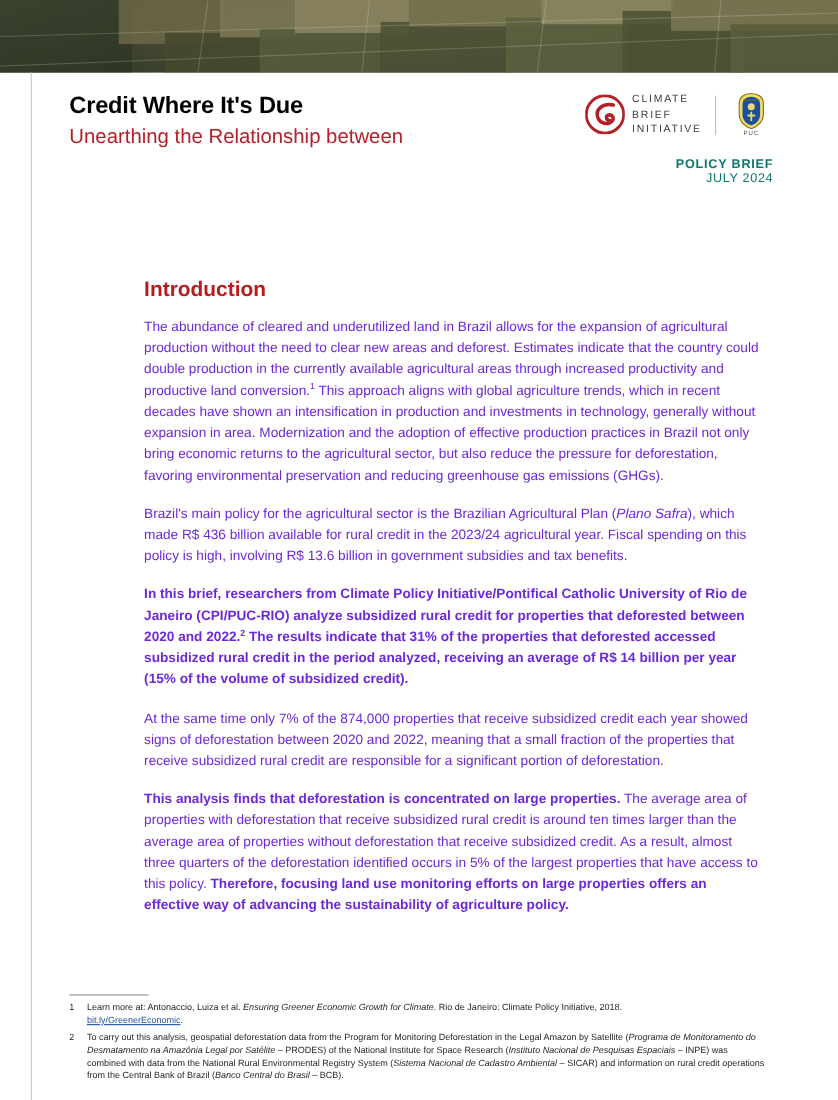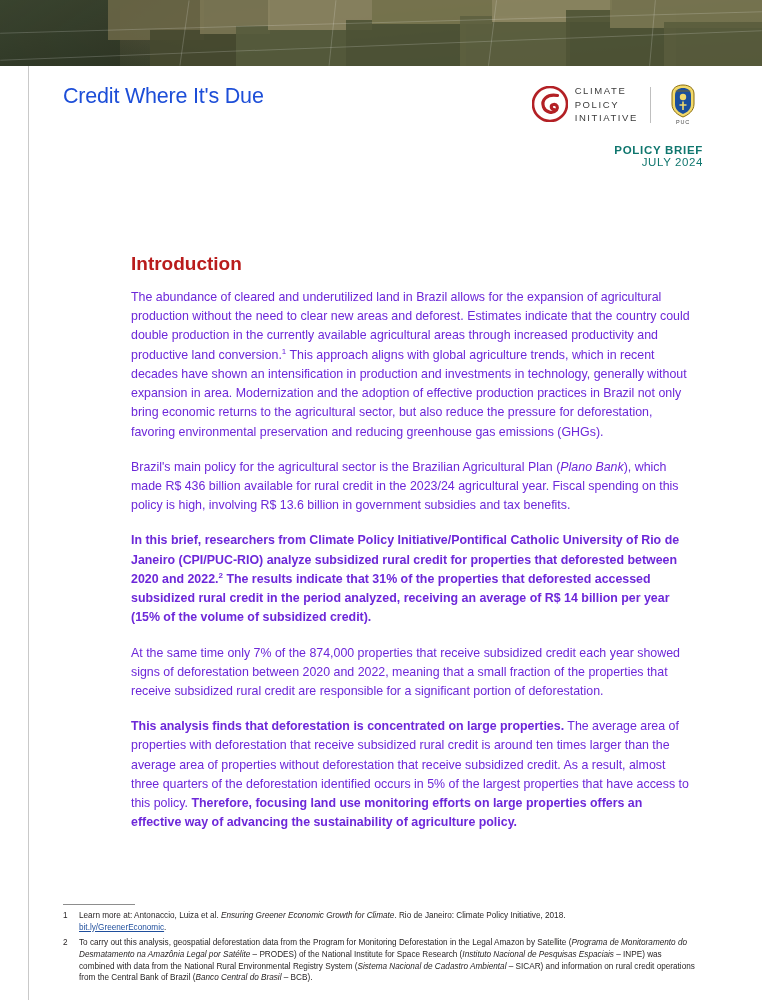--- a/index.html
+++ b/index.html
@@ -58,22 +58,22 @@
   
   .header {
     position: absolute;
     left: 63px;
     top: 84px;
     width: 640px;
     height: 110px;
   }
   .title-main {
     font-size: 21.5px;
-    font-weight: normal;
-    color: #1d4ed8;
+    font-weight: bold;
+    color: #000000;
     letter-spacing: -0.2px;
     line-height: 1.12;
     margin: 0;
   }
   .title-sub {
     font-size: 18.5px;
     font-weight: normal;
     color: #b32025;
     line-height: 1.34;
     margin: 4px 0 0 0;
@@ -233,34 +233,34 @@
     <div class="hero-line" style="left:332px;top:0px;width:1px;height:66px;transform:rotate(6deg);"></div>
     <div class="hero-line" style="left:492px;top:0px;width:1px;height:66px;transform:rotate(7deg);"></div>
     <div class="hero-line" style="left:652px;top:0px;width:1px;height:66px;transform:rotate(5deg);"></div>
   </div>
 
   <div class="left-rule"></div>
 
   <div class="header">
     <h1 class="title-main">Credit Where It's Due</h1>
     <div class="title-sub">
-      <br>
+      <span>Unearthing the Relationship between</span><br>
     </div>
 
     <div class="logos">
       <div class="cpi-logo">
         <div class="cpi-mark">
           <svg width="36" height="36" viewBox="0 0 36 36">
             <circle cx="18" cy="18" r="17" fill="none" stroke="#b32025" stroke-width="2.6"></circle>
             <path d="M25.5 9.5 C15 7.5, 9 14, 11.5 21 C13.5 26.5, 21 28, 24.5 24 C26.5 21.5, 25 18, 21.5 18.5 C18.5 19, 18.5 23, 22 23.5" fill="none" stroke="#b32025" stroke-width="3.2" stroke-linecap="round"></path>
           </svg>
         </div>
         <div class="cpi-words">
           <div>CLIMATE</div>
-          <div>POLICY</div>
+          <div>BRIEF</div>
           <div>INITIATIVE</div>
         </div>
       </div>
       <div class="divider-v"></div>
       <div class="puc-logo">
         <div class="puc-crest">
           <svg width="28" height="34" viewBox="0 0 28 34">
             <path d="M14 1 C20 1, 25 4, 25 10 L25 20 C25 27, 19 31, 14 33 C9 31, 3 27, 3 20 L3 10 C3 4, 8 1, 14 1 Z" fill="#f2d96b" stroke="#8a6d10" stroke-width="1"></path>
             <path d="M14 4 C18.5 4, 22 6.5, 22 11 L22 20 C22 25.5, 18 28.5, 14 30 C10 28.5, 6 25.5, 6 20 L6 11 C6 6.5, 9.5 4, 14 4 Z" fill="#1b4f9c"></path>
             <circle cx="14" cy="13" r="3.2" fill="#f2d96b"></circle>
@@ -278,21 +278,21 @@
       <div class="brief-kicker">POLICY BRIEF</div>
       <div class="brief-date">JULY 2024</div>
     </div>
   </div>
 
   <div class="section-title">Introduction</div>
 
   <div class="body">
     <p><span>The abundance of cleared and underutilized land in Brazil allows for the expansion of agricultural production without the need to clear new areas and deforest. Estimates indicate that the country could double production in the currently available agricultural areas through increased productivity and productive land conversion.</span><sup>1</sup><span> This approach aligns with global agriculture trends, which in recent decades have shown an intensification in production and investments in technology, generally without expansion in area. Modernization and the adoption of effective production practices in Brazil not only bring economic returns to the agricultural sector, but also reduce the pressure for deforestation, favoring environmental preservation and reducing greenhouse gas emissions (GHGs).</span></p>
 
-    <p><span>Brazil's main policy for the agricultural sector is the Brazilian Agricultural Plan (</span><span class="i">Plano Bank</span><span>), which made R$ 436 billion available for rural credit in the 2023/24 agricultural year. Fiscal spending on this policy is high, involving R$ 13.6 billion in government subsidies and tax benefits.</span></p>
+    <p><span>Brazil's main policy for the agricultural sector is the Brazilian Agricultural Plan (</span><span class="i">Plano Safra</span><span>), which made R$ 436 billion available for rural credit in the 2023/24 agricultural year. Fiscal spending on this policy is high, involving R$ 13.6 billion in government subsidies and tax benefits.</span></p>
 
     <p><span class="b">In this brief, researchers from Climate Policy Initiative/Pontifical Catholic University of Rio de Janeiro (CPI/PUC-RIO) analyze subsidized rural credit for properties that deforested between 2020 and 2022.</span><sup class="b">2</sup><span class="b"> The results indicate that 31% of the properties that deforested accessed subsidized rural credit in the period analyzed, receiving an average of R$ 14 billion per year (15% of the volume of subsidized credit).</span></p>
 
     <p>At the same time only 7% of the 874,000 properties that receive subsidized credit each year showed signs of deforestation between 2020 and 2022, meaning that a small fraction of the properties that receive subsidized rural credit are responsible for a significant portion of deforestation.</p>
 
     <p><span class="b">This analysis finds that deforestation is concentrated on large properties.</span><span> The average area of properties with deforestation that receive subsidized rural credit is around ten times larger than the average area of properties without deforestation that receive subsidized credit. As a result, almost three quarters of the deforestation identified occurs in 5% of the largest properties that have access to this policy. </span><span class="b">Therefore, focusing land use monitoring efforts on large properties offers an effective way of advancing the sustainability of agriculture policy.</span></p>
   </div>
 
   <div class="fn-rule"></div>
   <div class="footnotes">

